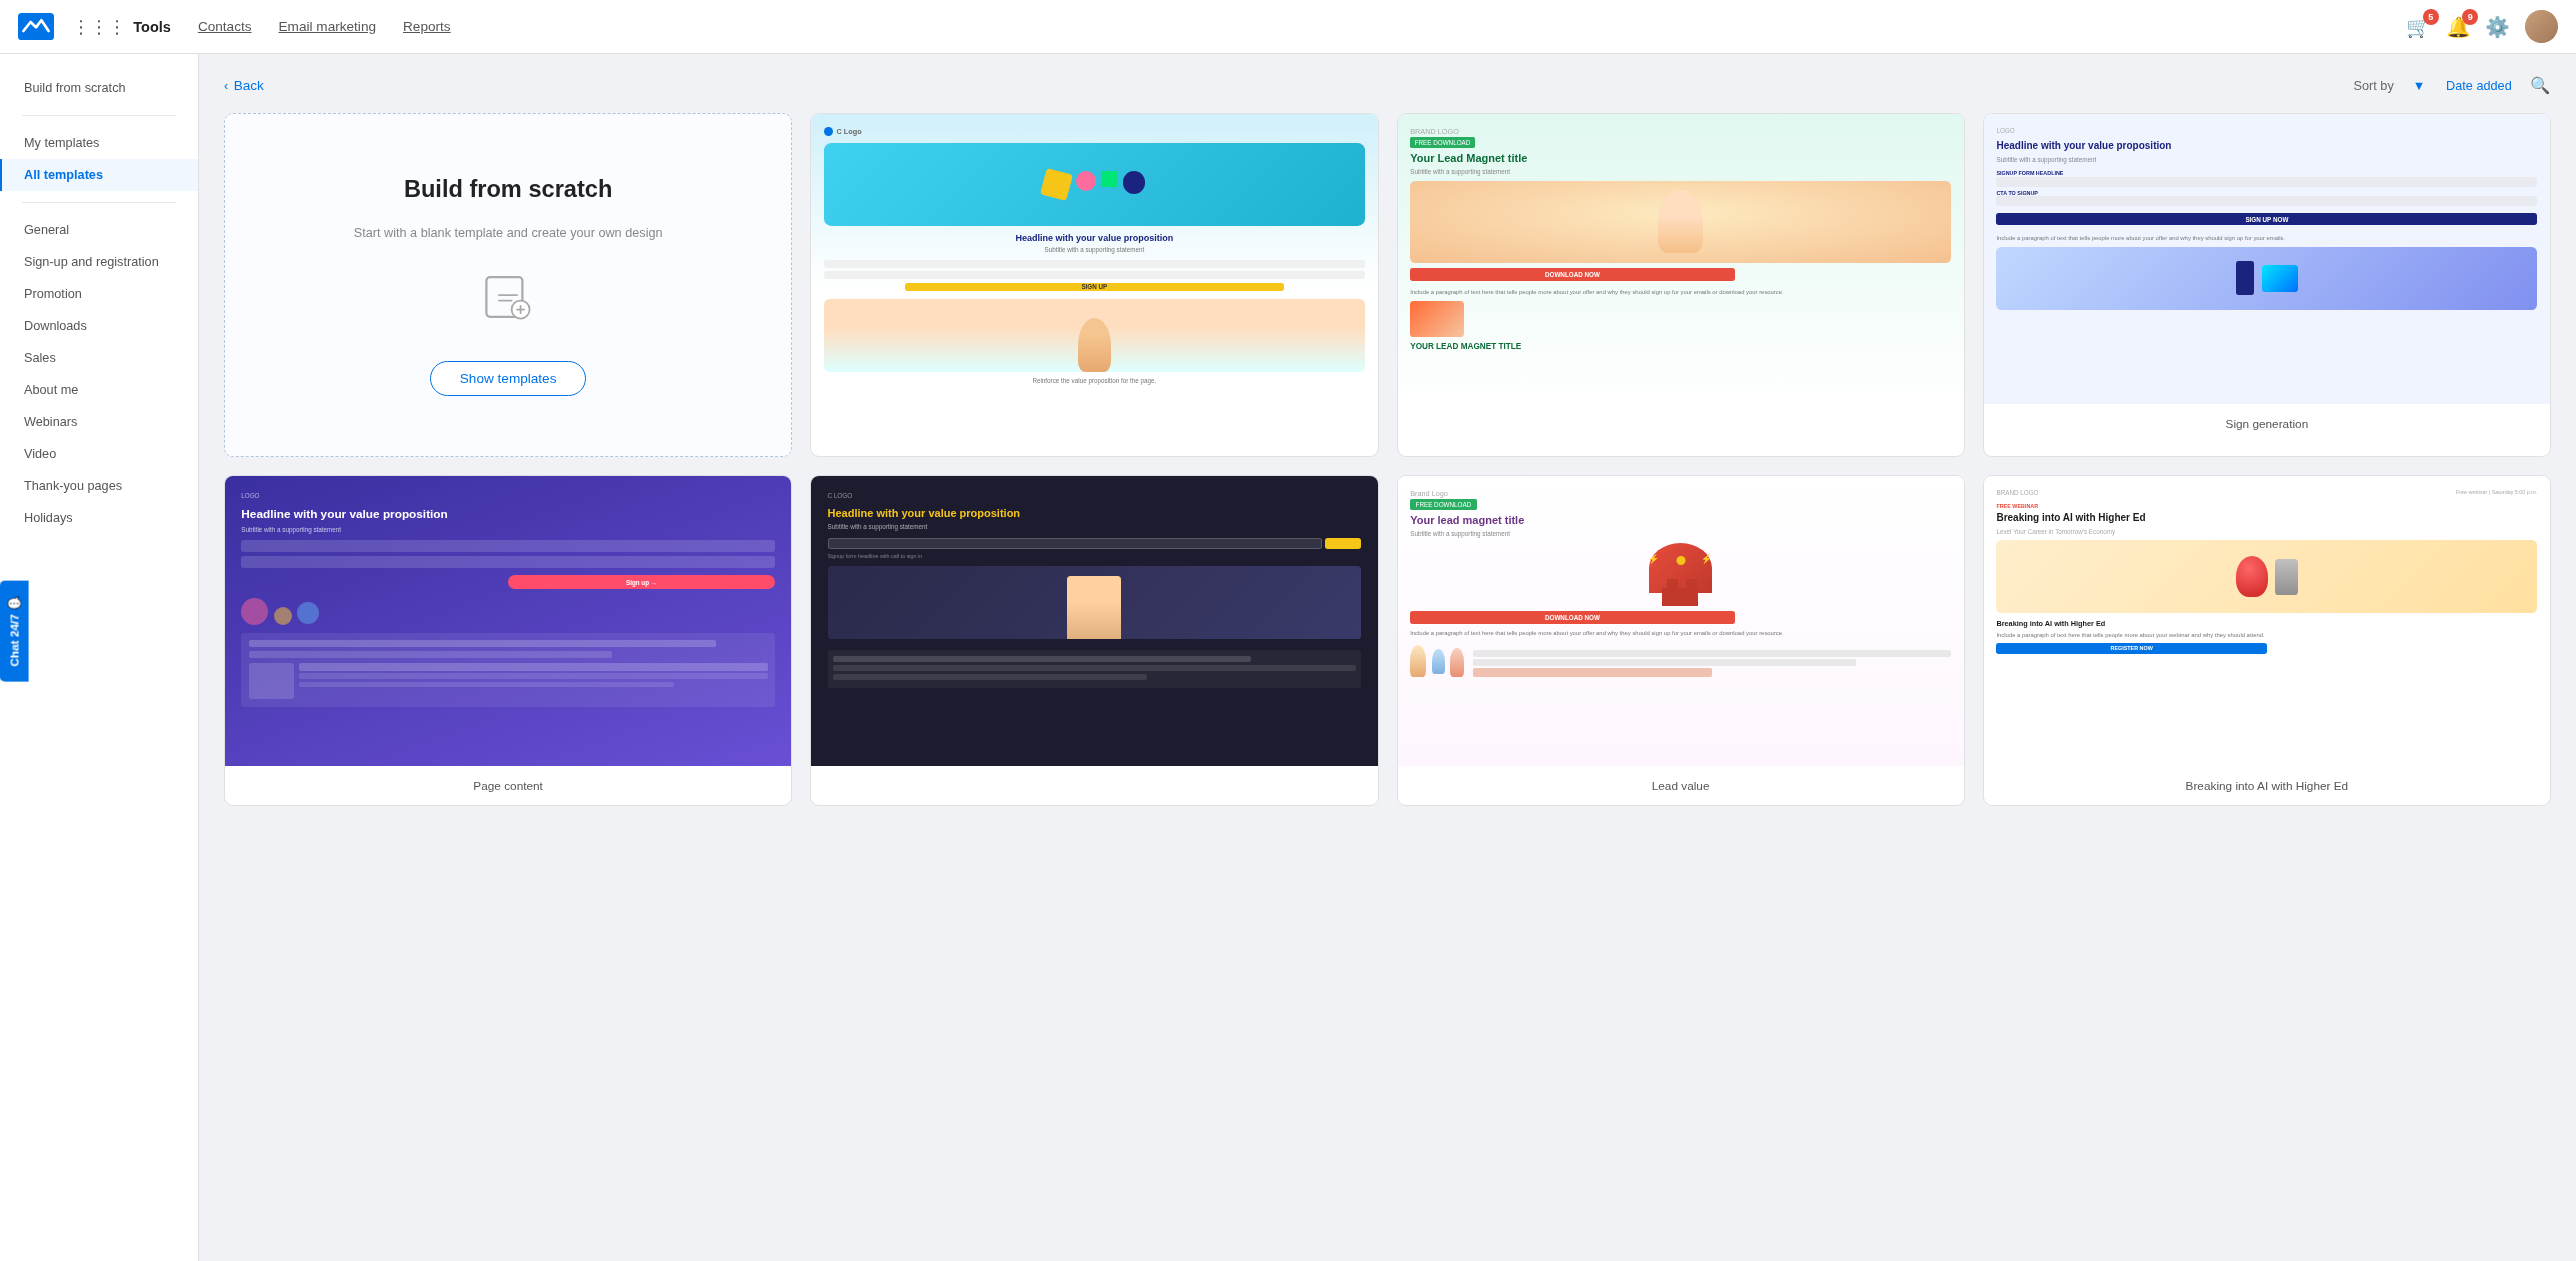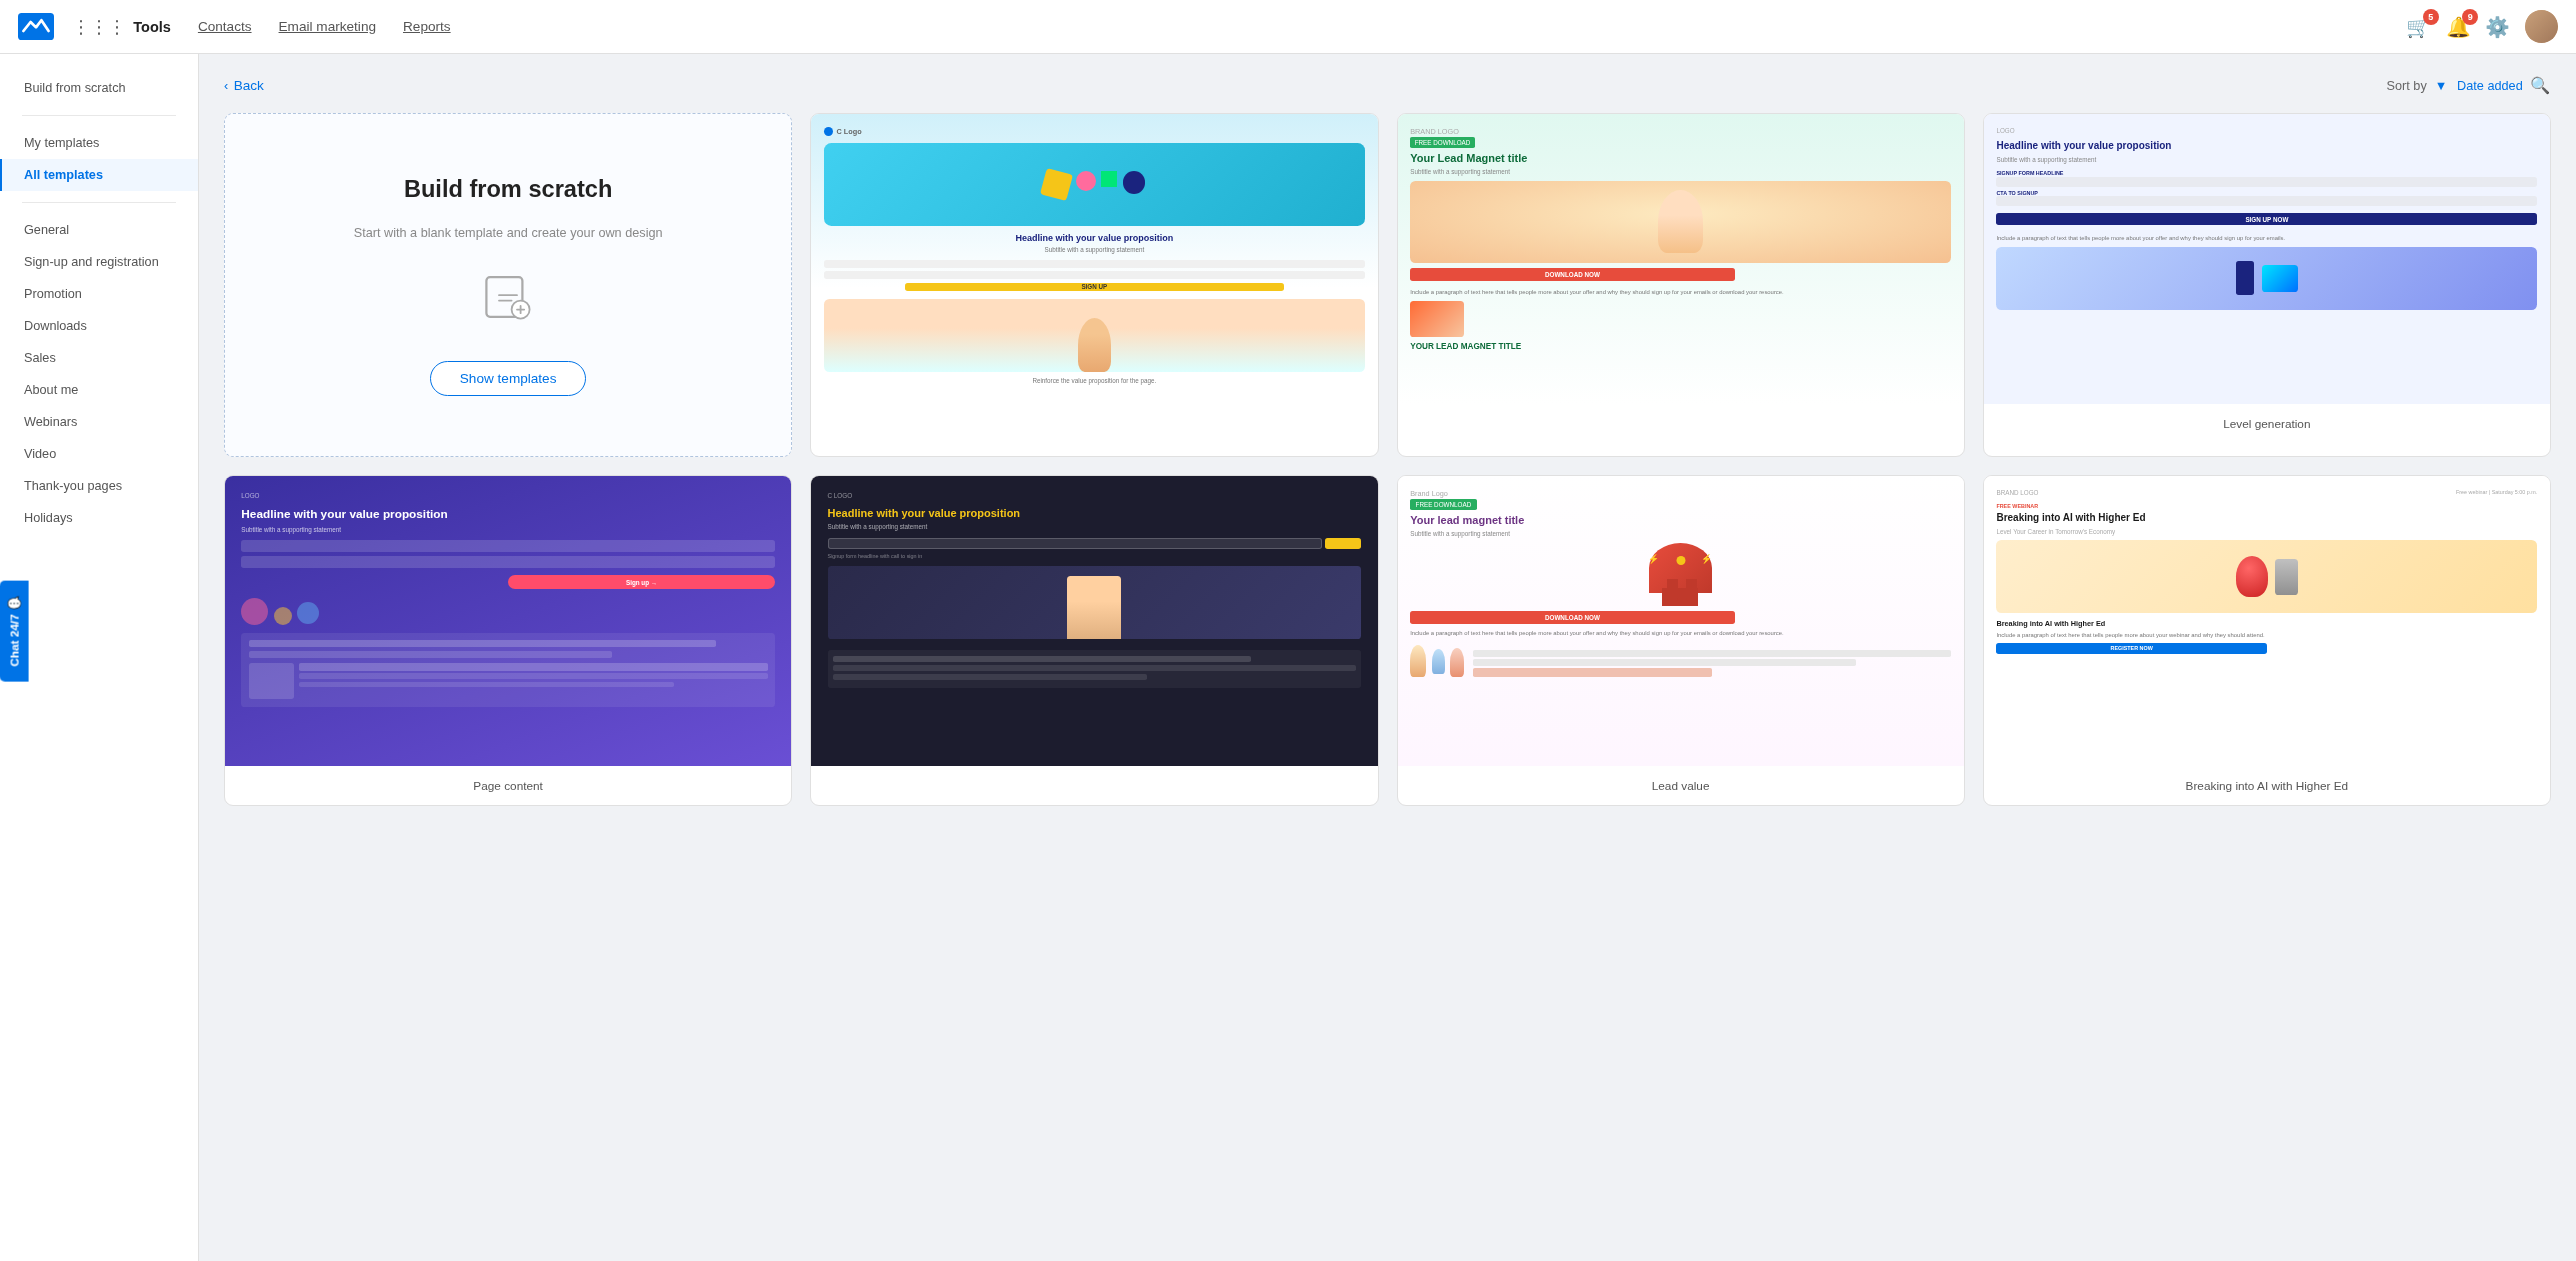--- a/index.html
+++ b/index.html
@@ -62,21 +62,21 @@
     
     .toolbar-row {
       display: flex; align-items: center; justify-content: space-between;
       margin-bottom: 18px;
     }
     .back-btn {
       display: flex; align-items: center; gap: 5.4px;
       color: #0073e6; font-size: 13.6px; cursor: pointer; font-weight: 500;
     }
     .back-chevron { font-size: 12.7px; }
-    .sort-row { display: flex; align-items: center; gap: 8px; }
+    .sort-row { display: flex; align-items: center; gap: 19px; }
     .sort-label { font-size: 12.7px; color: #666; }
     .sort-select {
       background: none; border: none; font-size: 12.7px; color: #0073e6;
       cursor: pointer; font-weight: 500; appearance: none;
     }
     .search-icon { font-size: 16.3px; color: #666; cursor: pointer; }
 
     
     .template-grid {
       display: grid;
@@ -376,21 +376,21 @@
           <div class="thumb-l-btn">SIGN UP NOW</div>
           <div style="margin-top:9px;width:100%;">
             <div class="thumb-l-para">Include a paragraph of text that tells people more about your offer and why they should sign up for your emails.</div>
             <div class="thumb-l-isometric">
               <div class="isometric-phone"></div>
               <div style="width:7.3px;"></div>
               <div class="isometric-box"></div>
             </div>
           </div>
         </div>
-        <div class="card-label">Level generation</div>
+        <div class="card-label">Sign generation</div>
       </div>
 
       <div class="template-card">
         <div class="card-thumb-promo1">
           <div class="thumb-p1-logo">LOGO</div>
           <div class="thumb-p1-headline">Headline with your value proposition</div>
           <div class="thumb-p1-sub">Subtitle with a supporting statement</div>
           <div class="thumb-p1-input"></div>
           <div class="thumb-p1-input"></div>
           <div style="display:flex;justify-content:flex-end;margin-top:3.6px;">

